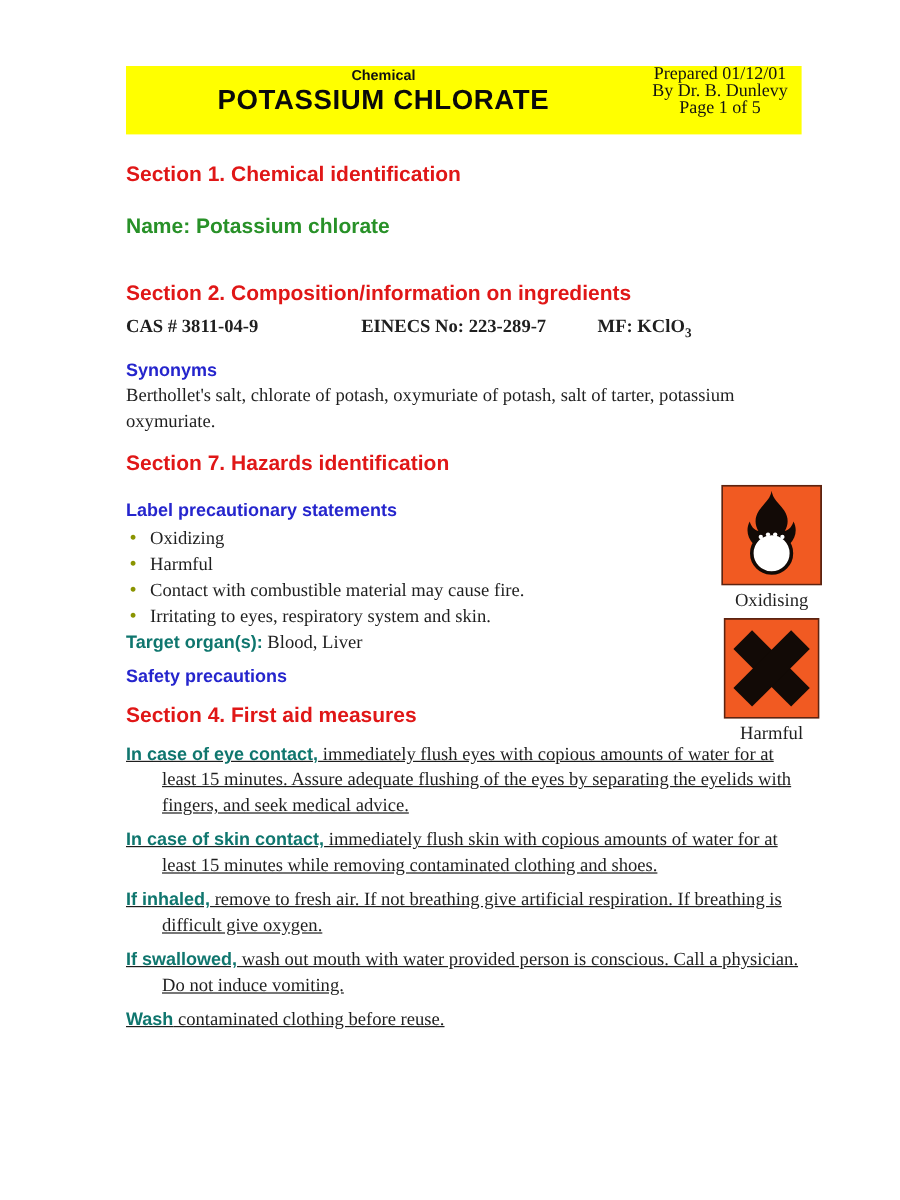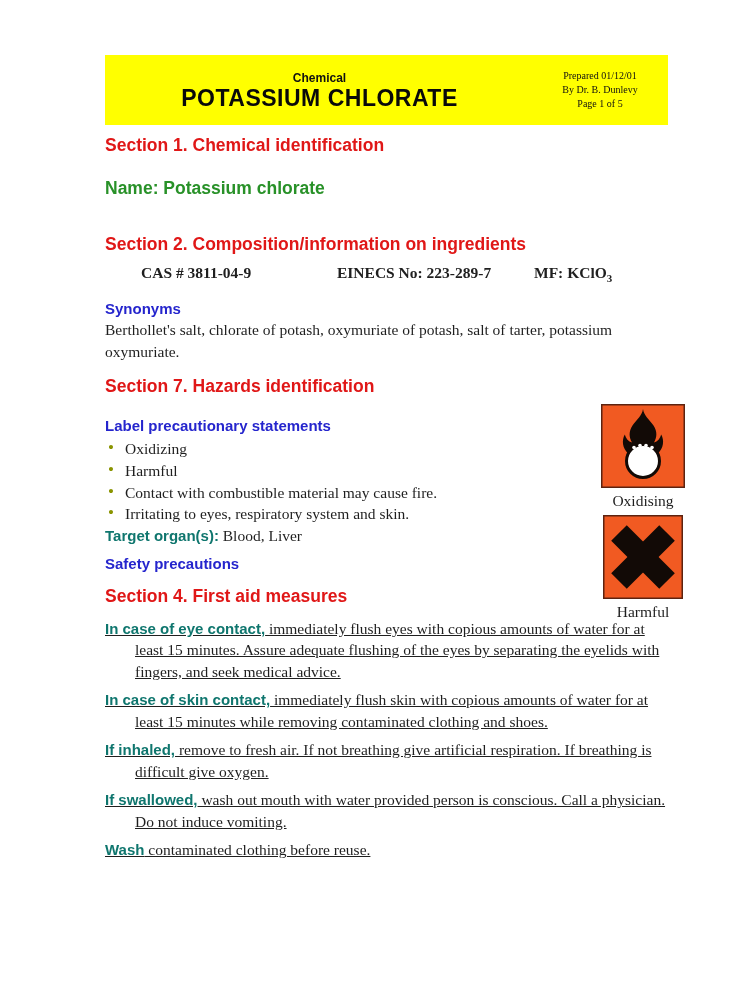--- a/index.html
+++ b/index.html
@@ -7,44 +7,44 @@
     position:relative;
     width:750px;height:1000px;
     background:#ffffff;
     overflow:hidden;
     font-family:"Liberation Serif","DejaVu Serif",serif;
     color:#1f1f1f;
   }
   
   .banner{
     position:absolute;left:105px;top:55px;
-    width:563px;height:70px;
+    width:563px;height:57px;
     background:#ffff00;
-    display:flex;align-items:center;
+    display:flex;align-items:flex-start;
   }
   .banner-title-wrap{
     flex:1;display:flex;flex-direction:column;
     align-items:center;justify-content:center;
     padding-top:1px;
   }
   .kicker{
     font-family:"Liberation Sans",sans-serif;
     font-weight:bold;font-size:12px;line-height:14px;color:#111;
   }
   .main-title{
     font-family:"Liberation Sans",sans-serif;
     font-weight:bold;font-size:23px;line-height:26px;color:#0a0a0a;
     letter-spacing:.5px;
   }
   .banner-info{
     width:132px;
     display:flex;flex-direction:column;justify-content:center;
     text-align:center;
     font-family:"Liberation Serif",serif;
-    font-size:10px;line-height:14px;color:#111;
+    font-size:15px;line-height:14px;color:#111;
     padding-right:2px;
   }
   
   .content{
     position:absolute;left:105px;top:135px;width:563px;
   }
   .h-red{
     font-family:"Liberation Sans",sans-serif;
     font-weight:bold;font-size:17.5px;line-height:20px;
     color:#e01717;margin:0;
@@ -58,21 +58,21 @@
     font-family:"Liberation Sans",sans-serif;
     font-weight:bold;font-size:15px;line-height:17px;
     color:#2525cd;margin:0;
   }
   .mt-s2{margin-top:36px;}
   .cas-line{
     margin-top:10px;
     font-weight:bold;font-size:15.5px;line-height:18px;
     display:flex;align-items:baseline;
   }
-  .cas-span{width:196px;margin-left:36px;}
+  .cas-span{width:196px;}
   .einecs-span{width:197px;}
   sub.mf-sub{font-size:11px;font-weight:bold;}
   .syn-head{margin-top:13px;}
   .body-p{
     margin:2px 0 0 0;
     font-size:15.5px;line-height:21.5px;
   }
   .s3-head{margin-top:14px;}
   .s3-left{width:458px;margin-top:21px;}
   .label-head{margin-top:15px;}

